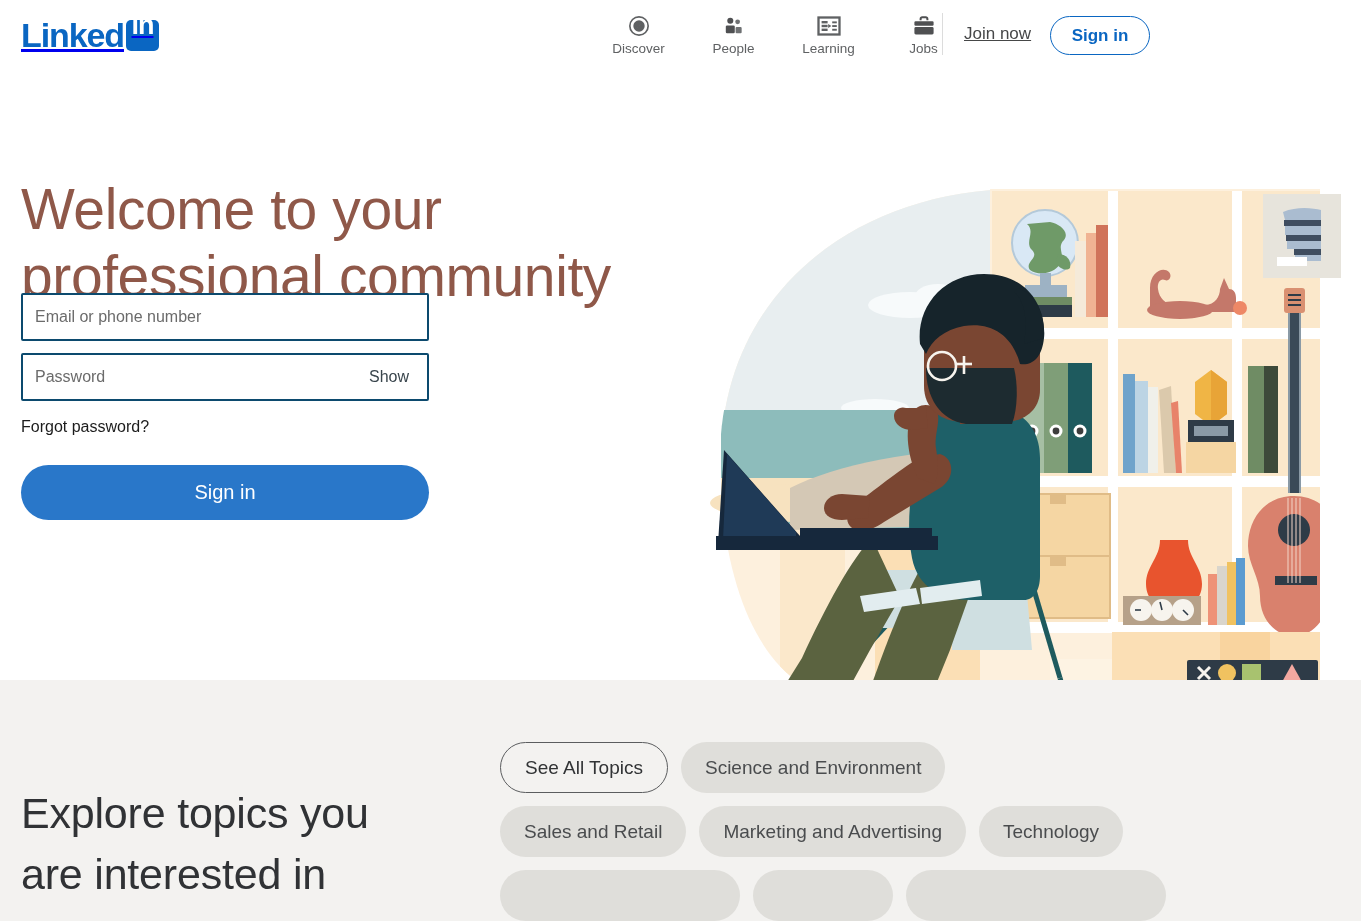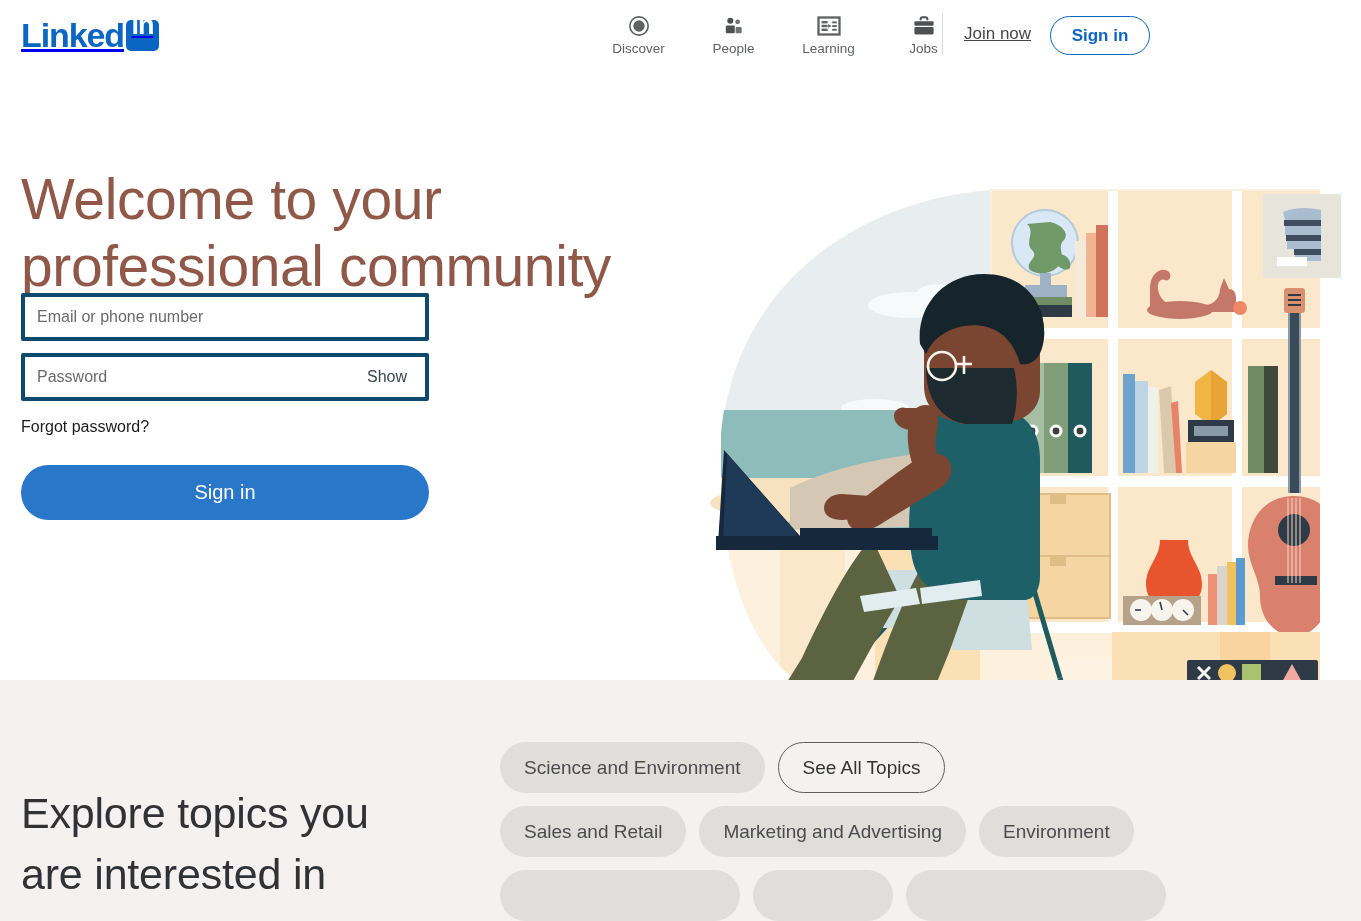--- a/index.html
+++ b/index.html
@@ -66,31 +66,31 @@
     border: 1.3px solid #0a66c2; border-radius: 20px;
     background: transparent; color: #0a66c2;
     font-size: 17px; font-weight: 600;
     display: flex; align-items: center; justify-content: center;
     cursor: pointer; font-family: "Liberation Sans", sans-serif;
   }
 
   
   .hero { position: absolute; top: 70px; left: 0; width: 1361px; height: 610px; background: #fff; }
   .hero-title {
-    position: absolute; left: 21px; top: 58px;
+    position: absolute; left: 21px; top: 68px;
     width: 620px;
     font-size: 57px; font-weight: 200; color: #8f5849;
     line-height: 67px; letter-spacing: -0.4px;
   }
 
   .form { position: absolute; left: 21px; top: 223px; width: 408px; }
   .field {
     position: relative;
     width: 408px; height: 48px;
-    border: 4px solid #0c4a6e; border-radius: 2px;
+    border: 2px solid #0c4a6e; border-radius: 2px;
     background: #fff;
     display: flex; align-items: center;
     margin-bottom: 12px;
   }
   .field input {
     border: none; outline: none; background: transparent;
     width: 100%; height: 100%;
     padding: 0 12px;
     font-size: 16px; color: #1c1c1c;
     font-family: "Liberation Sans", sans-serif;
@@ -455,28 +455,28 @@
       </svg>
     </div>
   </div>
 
   <div class="topics">
     <h2 class="topics-title">Explore topics you are interested in</h2>
 
     <div class="topics-right">
 
       <div class="chip-row">
+        <button class="chip outline">See All Topics</button>
         <button class="chip">Science and Environment</button>
-        <button class="chip outline">See All Topics</button>
       </div>
 
       <div class="chip-row">
         <button class="chip">Sales and Retail</button>
         <button class="chip">Marketing and Advertising</button>
-        <button class="chip">Environment</button>
+        <button class="chip">Technology</button>
       </div>
 
       <div class="chip-row">
         <button class="chip" style="width:240px"></button>
         <button class="chip" style="width:140px"></button>
         <button class="chip" style="width:260px"></button>
       </div>
     </div>
   </div>
 

